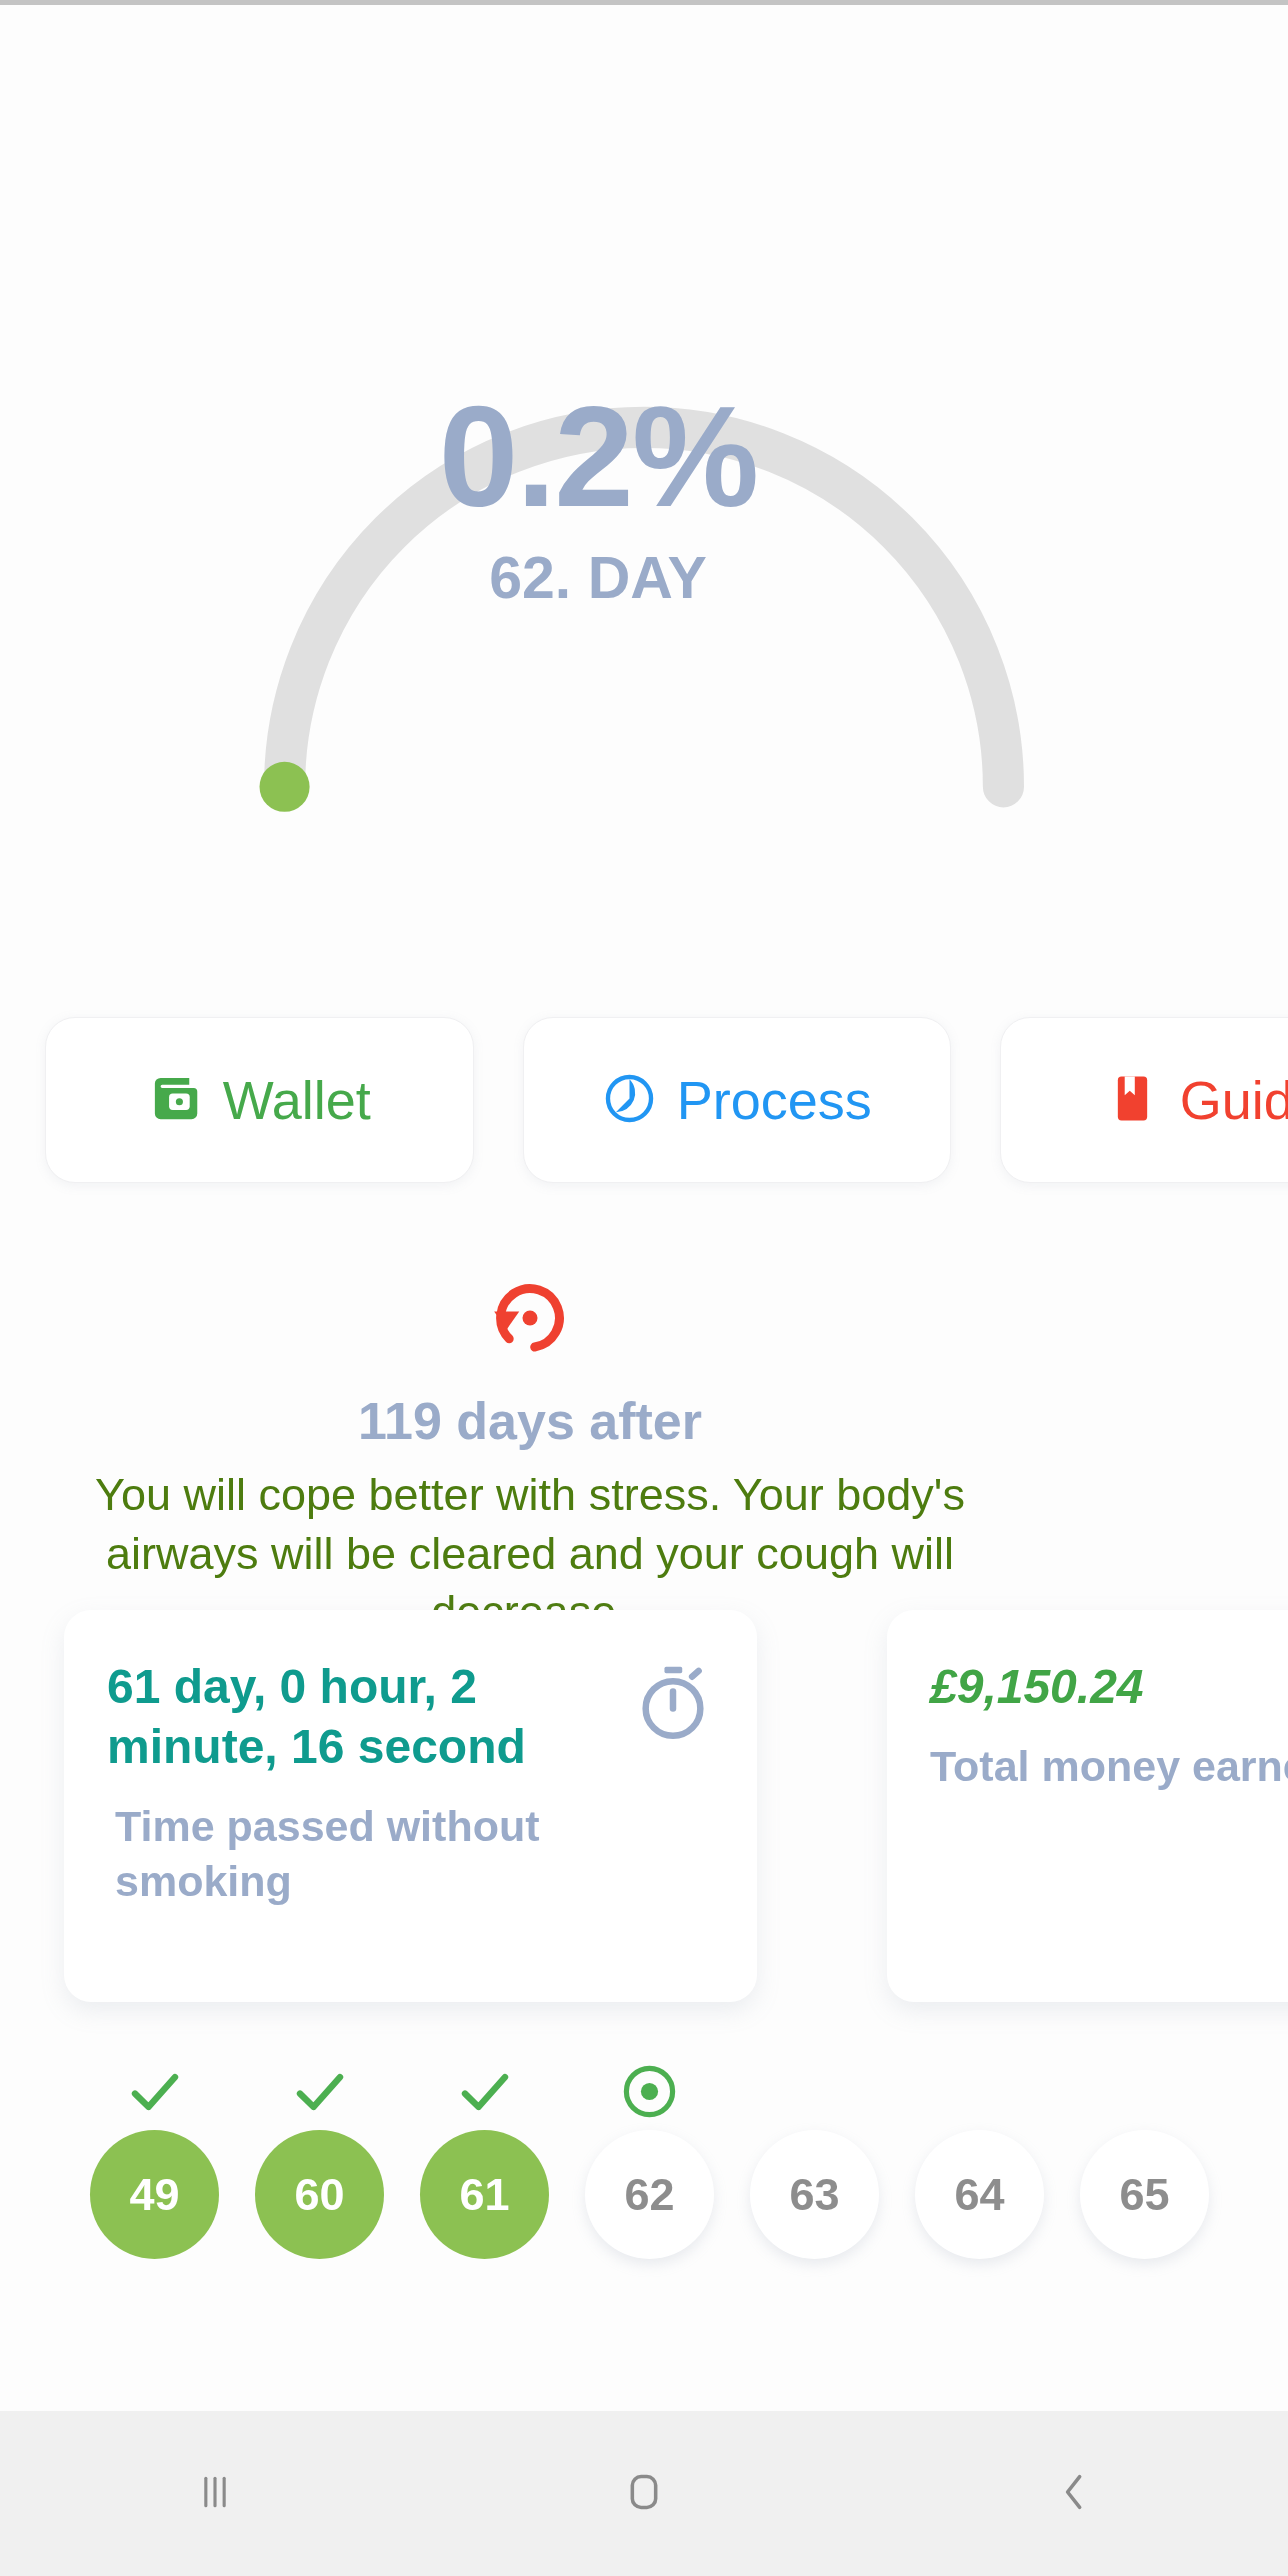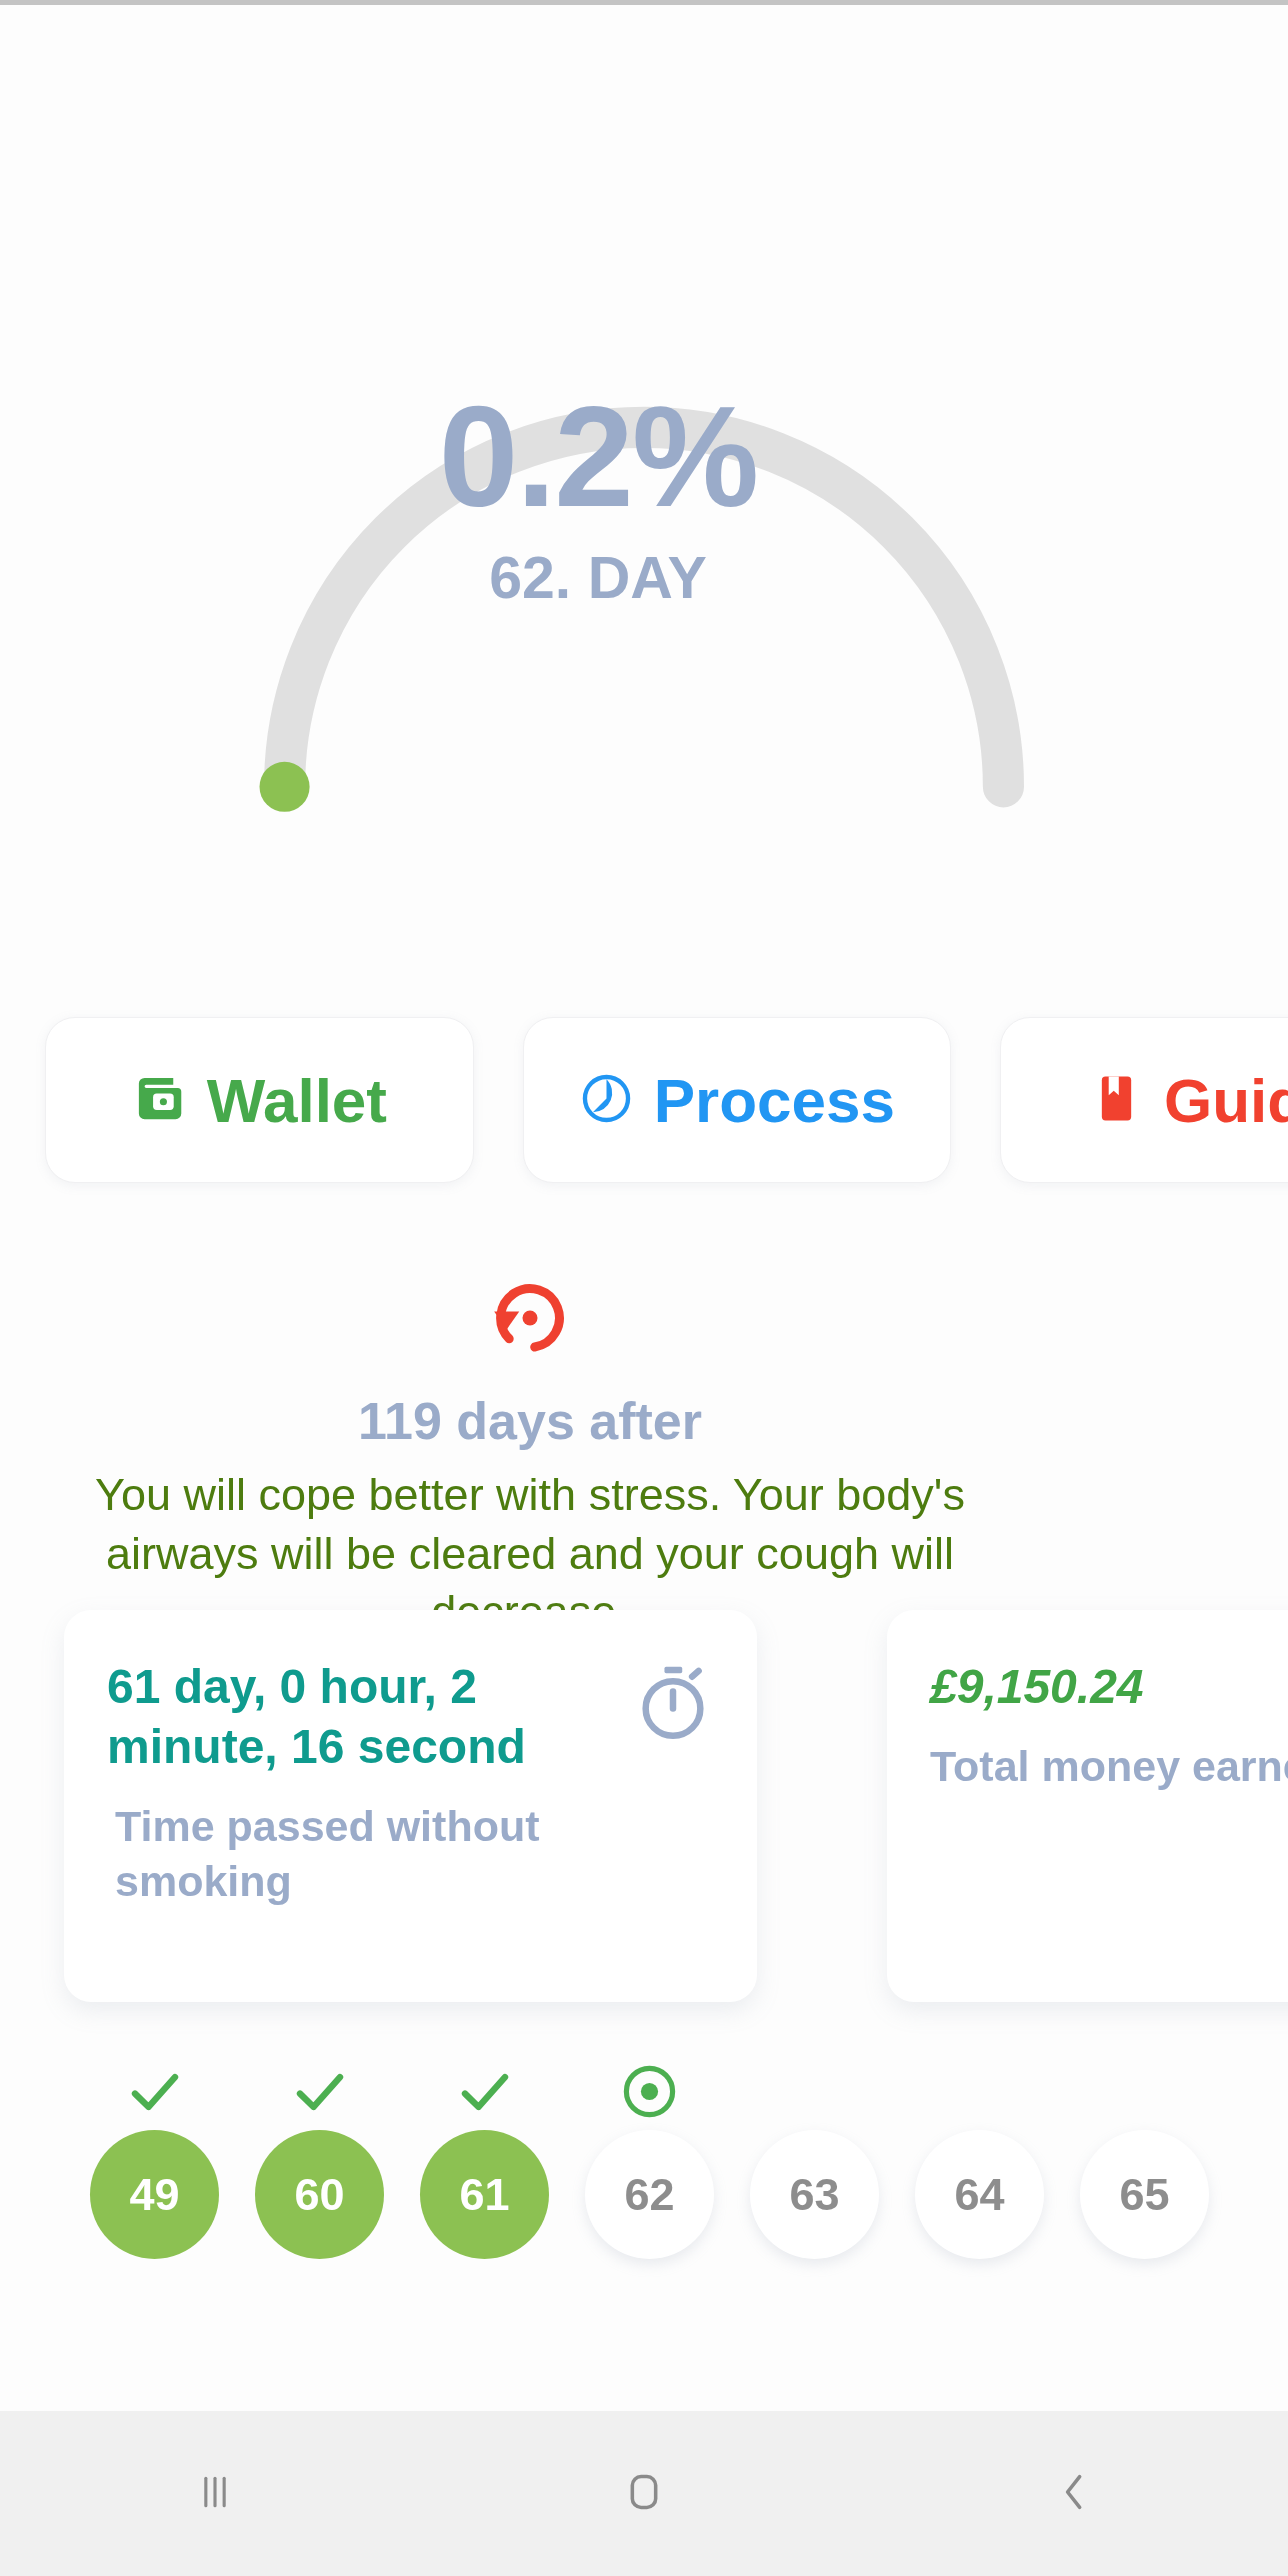--- a/index.html
+++ b/index.html
@@ -71,22 +71,22 @@
     align-items:center;
     justify-content:center;
     gap:19.7px;
     padding:0 38px;
     cursor:pointer;
   }
   #btn-wallet  { width:429px; }
   #btn-process { width:428px; }
   #btn-guide   { width:429px; }
   .action-label {
-    font-size:62px;
-    font-weight:700;
+    font-size:54px;
+    font-weight:400;
     white-space:nowrap;
   }
   .lbl-wallet  { color:#46a94b; }
   .lbl-process { color:#2196f3;text-align:center; }
   .lbl-guide   { color:#f1412f; }
   .action-icon { flex:0 0 auto; display:block; }
 
   
   #milestone {
     position:absolute;

